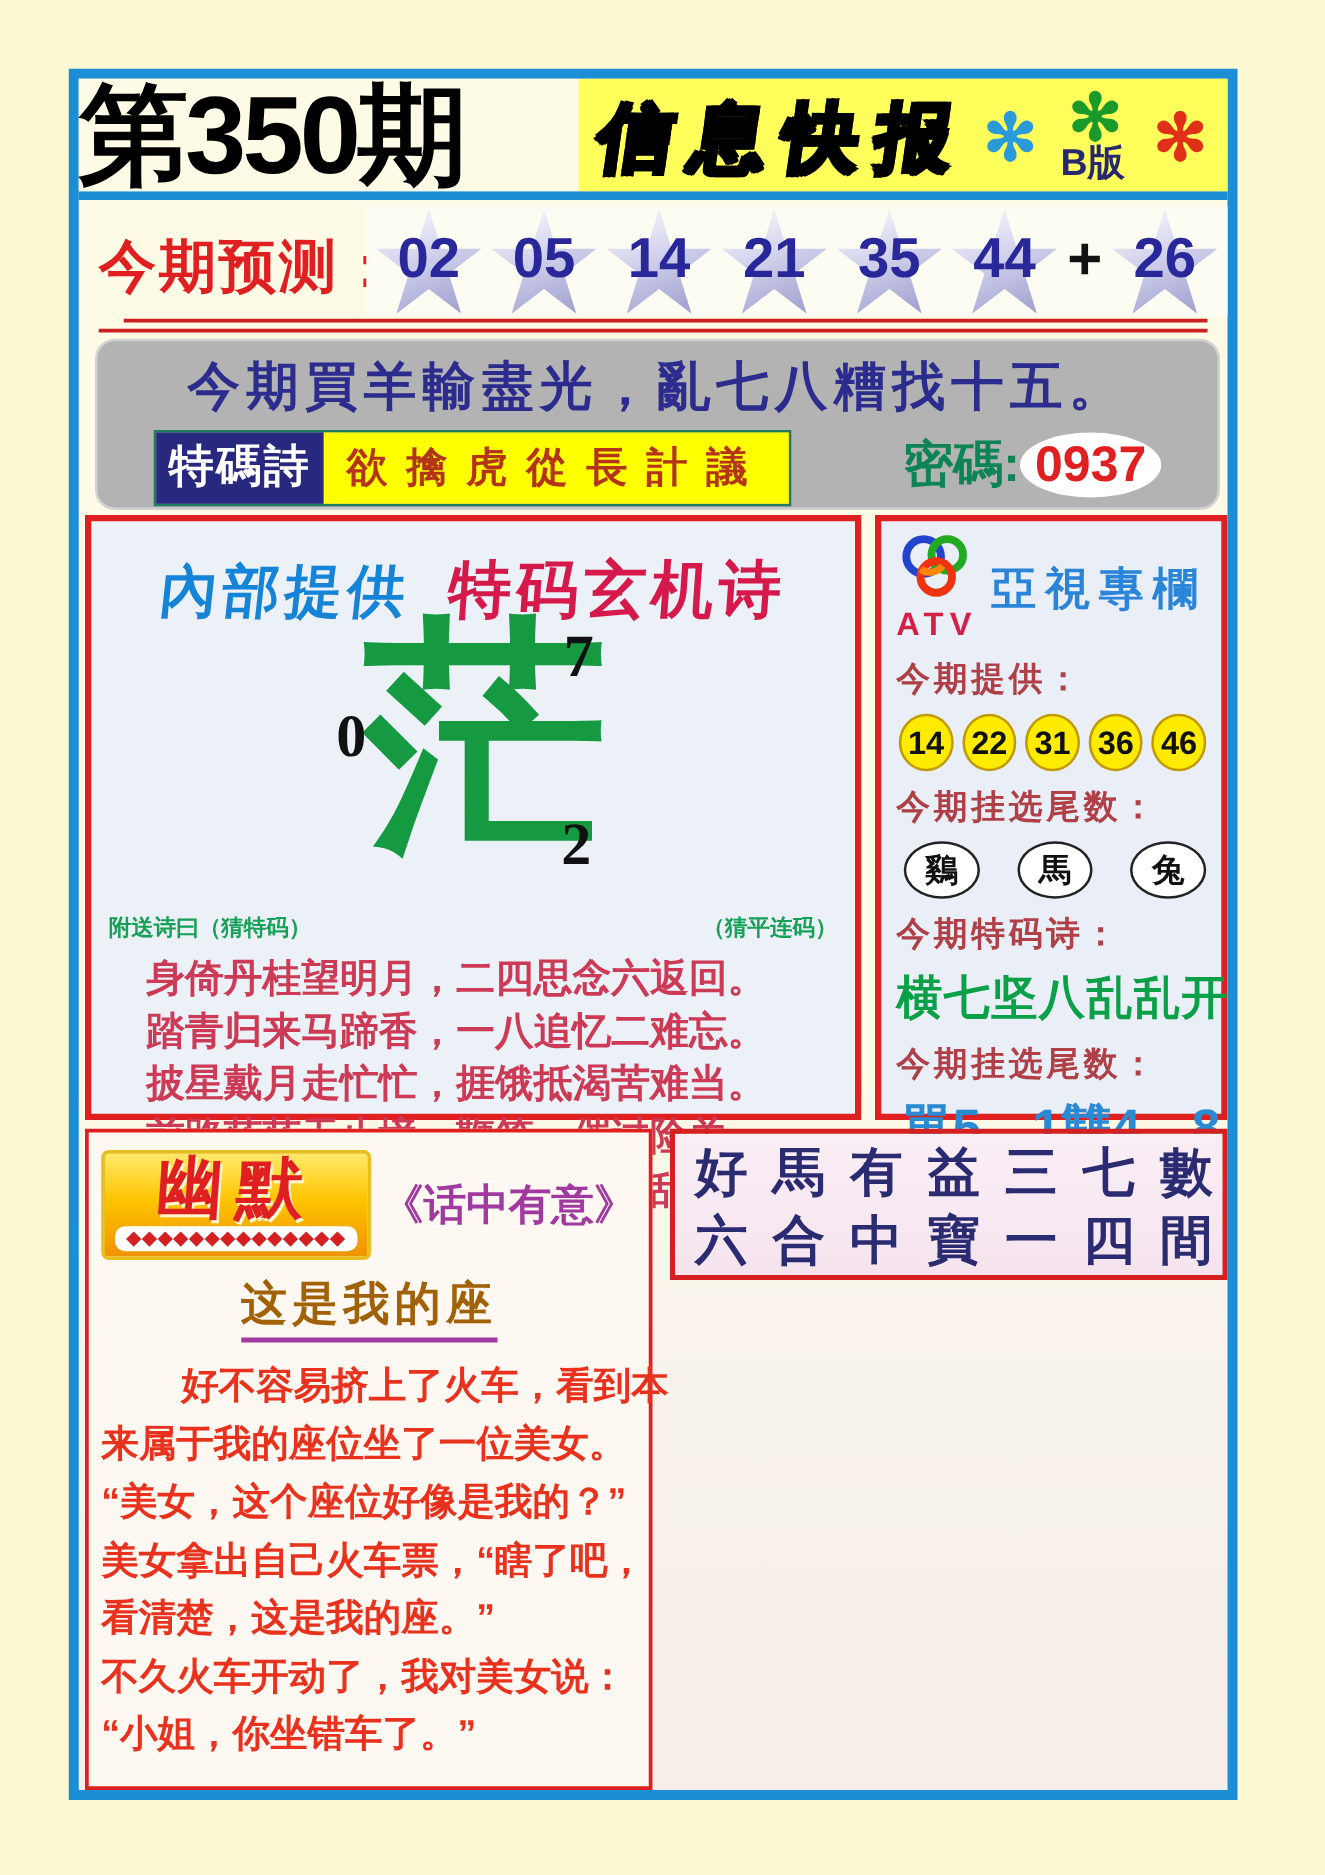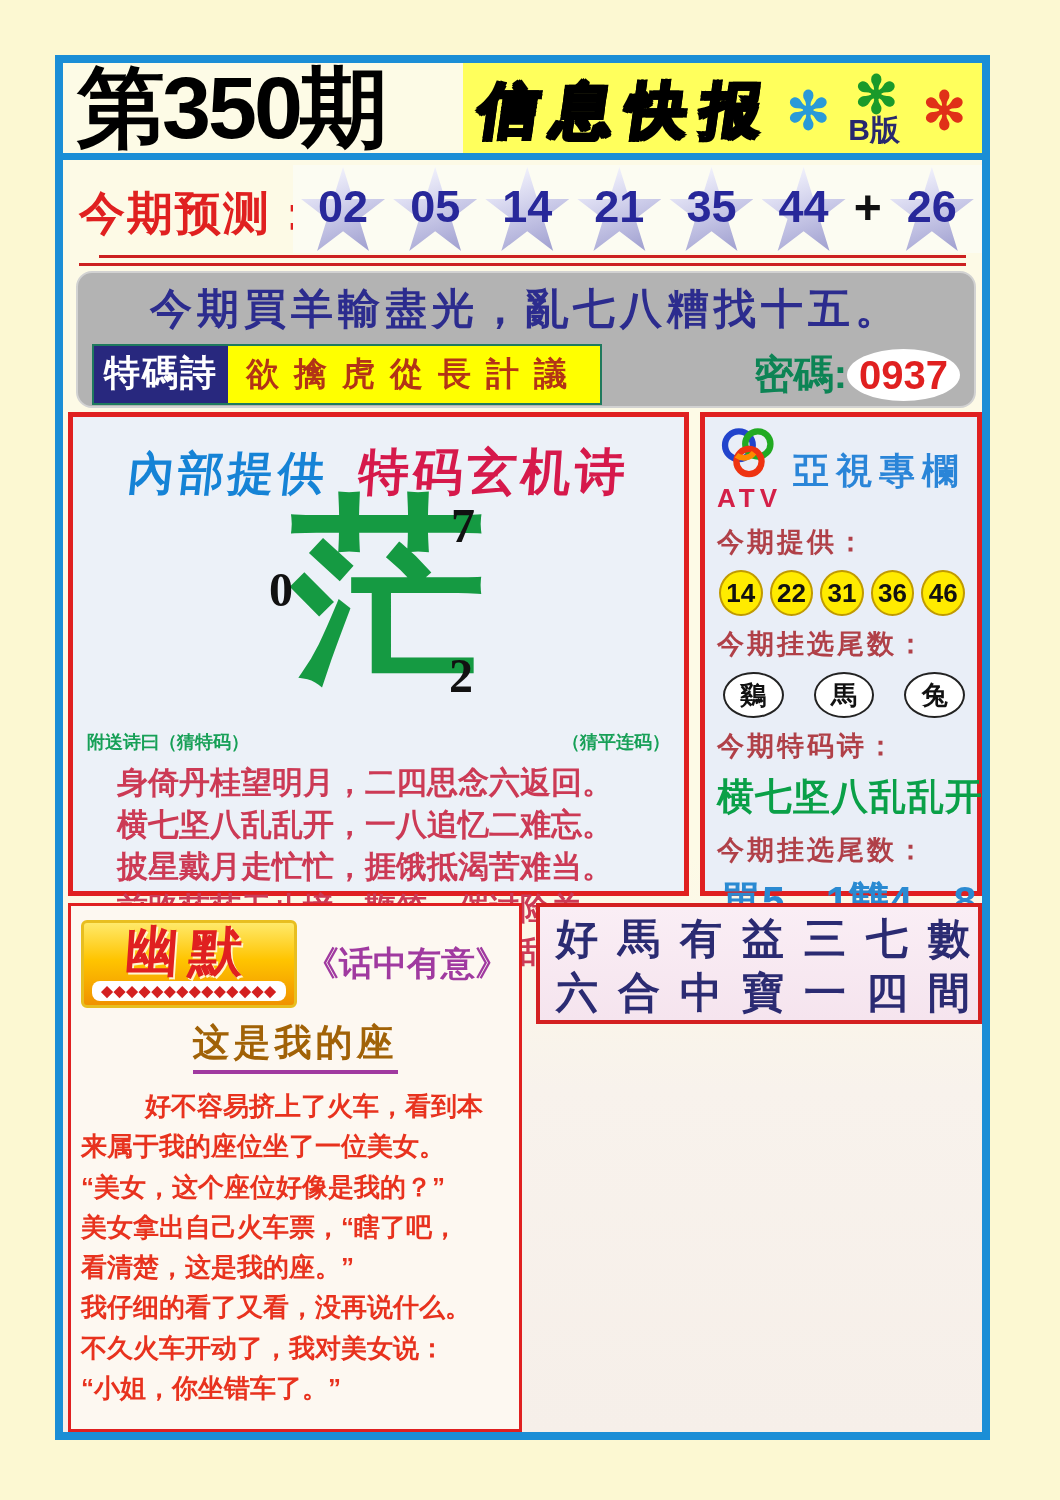--- a/index.html
+++ b/index.html
@@ -15,21 +15,21 @@
   
   .container {
     position:absolute; left:55px; top:55px; width:935px; height:1385px;
     border:8px solid #1b8ed6;
     background:linear-gradient(180deg,#fdfae6 0%,#fdfae6 58%,#f8f2ec 75%,#f6efe9 100%);
   }
 
   
   .header { position:absolute; left:0; top:0; width:919px; height:97px;
     border-bottom:7px solid #1b8ed6; display:flex; }
-  .header-left { width:400px; background:#fdfbe6; display:flex; align-items:center; padding-left:14px; }
+  .header-left { width:400px; background:#fdfbe6; display:flex; align-items:center; }
   .issue-no { font-size:88px; font-weight:900; color:#000; letter-spacing:-3px; line-height:1; }
   .header-right { flex:1; background:#ffff5c; position:relative; }
   .masthead {
     position:absolute; left:16px; top:8px; font-size:60px; font-weight:900;
     color:#fff; transform:skewX(-8deg); letter-spacing:14px; white-space:nowrap;
     -webkit-text-stroke:3px #000;
     text-shadow:2px 2px 0 #000,-2px -2px 0 #000,2px -2px 0 #000,-2px 2px 0 #000;
   }
   .flower { position:absolute; font-size:52px; font-weight:900; line-height:1; }
   .flower-blue  { right:152px; top:22px; color:#2a9ad8; }
@@ -53,21 +53,21 @@
   .plus-sign { font-size:48px; font-weight:900; color:#111; margin-top:-4px; }
 
   .red-line { position:absolute; height:3px; background:#cc2020; }
   .red-line-1 { top:192px; left:36px; right:16px; }
   .red-line-2 { top:200px; left:16px; right:16px; }
 
   
   .gray-box { position:absolute; left:13px; top:208px; width:900px; height:137px;
     background:#b3b3b3; border:2px solid #d2d2d2; border-radius:16px; padding-top:8px; }
   .slogan { text-align:center; font-size:42px; font-weight:900; color:#2c2c8e; letter-spacing:5px; white-space:nowrap; }
-  .slogan-row2 { display:flex; align-items:center; margin-top:7px; padding:0 14px; }
+  .slogan-row2 { display:flex; align-items:flex-start; margin-top:7px; padding:0 45px; }
   .tag-strip { display:flex; border:2px solid #1f7a5e; }
   .tag-label { background:#28287e; color:#fff; font-size:36px; font-weight:900; padding:3px 10px 5px; letter-spacing:2px; }
   .tag-poem { background:#ffff00; color:#b33416; font-size:33px; font-weight:900; padding:6px 18px 2px; letter-spacing:15px; white-space:nowrap; font-family:"Liberation Serif",serif; }
   .password { margin-left:auto; display:flex; align-items:center; }
   .password-label { color:#0d8455; font-size:40px; font-weight:900; }
   .password-value { background:#fff; border-radius:50%; color:#e02020; font-size:40px; font-weight:900; padding:6px 12px; line-height:1; }
 
   
   .left-box { position:absolute; left:5px; top:349px; width:621px; height:484px;
     border:5px solid #e02020; background:#ecf1f8; padding:6px 10px; }
@@ -113,21 +113,21 @@
     border:3px solid #e8be20; border-radius:6px; position:relative; text-align:center; }
   .humor-word { font-size:54px; font-weight:900; color:#e02020; line-height:1.05; letter-spacing:10px;
     transform:skewX(-4deg); text-shadow:2px 2px 0 #fff7d0; }
   .wave-band { position:absolute; left:8px; right:8px; bottom:4px; height:20px; background:#fff; border-radius:8px;
     color:#d42020; font-size:15px; line-height:20px; letter-spacing:1px; overflow:hidden; font-weight:700; }
   .series-name { color:#a03aa0; font-size:34px; font-weight:900; margin-left:8px; white-space:nowrap; }
   .humor-title-wrap { text-align:center; margin-top:10px; }
   .humor-title { display:inline-block; color:#a16207; font-size:37px; font-weight:900; letter-spacing:4px;
     border-bottom:4px solid #a03aa0; padding-bottom:2px; }
   .story { margin-top:12px; }
-  .story-line { color:#e8321e; font-size:26px; font-weight:900; line-height:1.55; white-space:nowrap; }
+  .story-line { color:#e8321e; font-size:30px; font-weight:900; line-height:1.55; white-space:nowrap; }
   .story-line.indent { padding-left:64px; }
 
   
   .calli-box { position:absolute; left:473px; top:840px; width:446px; height:121px;
     border:4px solid #d42020; background:linear-gradient(180deg,#faeef5,#f5e4ee); padding:6px 16px 0; }
   .calli-line { color:#2b2b72; font-size:42px; font-weight:700; line-height:1.28; white-space:nowrap;
     letter-spacing:20px; text-align:center; font-family:"Liberation Serif",serif; }
 </style>
 </head>
 <body>
@@ -209,21 +209,21 @@
         <div class="glyph-num num-top">7</div>
         <div class="glyph-num num-left">0</div>
         <div class="glyph-num num-bottom">2</div>
       </div>
       <div class="hint-row">
         <span class="hint">附送诗曰（猜特码）</span>
         <span class="hint">（猜平连码）</span>
       </div>
       <div class="poem">
         <div class="poem-line">身倚丹桂望明月，二四思念六返回。</div>
-        <div class="poem-line">横七坚八乱乱开，一八追忆二难忘。</div>
+        <div class="poem-line">踏青归来马蹄香，一八追忆二难忘。</div>
         <div class="poem-line">披星戴月走忙忙，捱饿抵渴苦难当。</div>
         <div class="poem-line">前路茫茫无止境，鞭答一催过险关。</div>
         <div class="poem-line last">送：算来算去算三八：横七坚八乱乱开</div>
       </div>
     </div>
 
     <div class="right-box">
       <div class="atv-row">
         <div class="atv-logo-col">
           <svg width="64" height="58" viewBox="0 0 100 92">
@@ -270,21 +270,20 @@
       </div>
       <div class="humor-title-wrap">
         <span class="humor-title">这是我的座</span>
       </div>
       <div class="story">
         <div class="story-line indent">好不容易挤上了火车，看到本</div>
         <div class="story-line">来属于我的座位坐了一位美女。</div>
         <div class="story-line">“美女，这个座位好像是我的？”</div>
         <div class="story-line">美女拿出自己火车票，“瞎了吧，</div>
         <div class="story-line">看清楚，这是我的座。”</div>
-        <div class="story-line">我仔细的看了又看，没再说什么。</div>
         <div class="story-line">不久火车开动了，我对美女说：</div>
         <div class="story-line">“小姐，你坐错车了。”</div>
       </div>
     </div>
 
     <div class="calli-box">
       <div class="calli-line">好馬有益三七數</div>
       <div class="calli-line">六合中寶一四間</div>
     </div>
 

